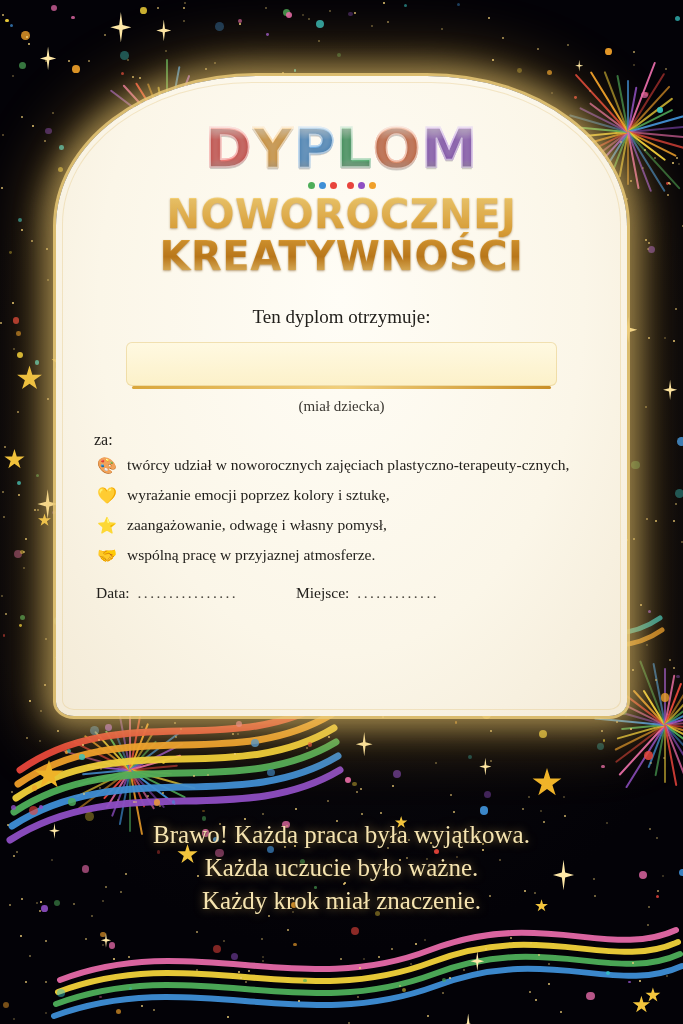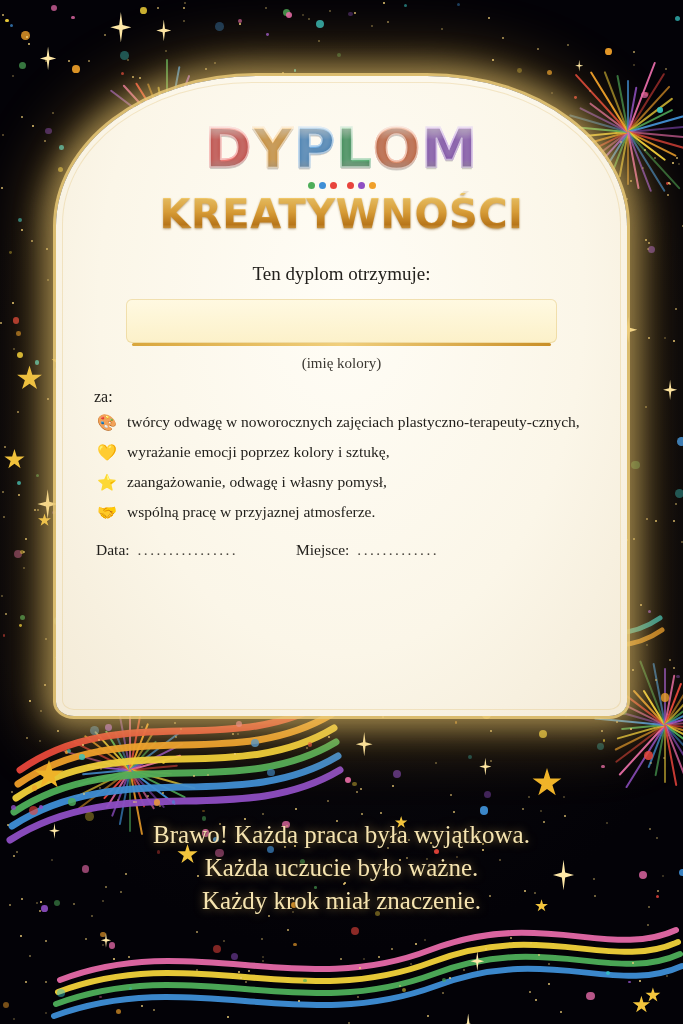--- a/index.html
+++ b/index.html
@@ -870,35 +870,36 @@
             <i style="background:#e8443c"></i>
         </span>
         <span class="deco-dots">
           <i style="background:#e8443c"></i>
             <i style="background:#8f4fc4"></i>
             <i style="background:#f0a02a"></i>
         </span>
       </div>
 
       <div class="title-main">
+        <div>NOWOROCZNEJ</div>
         <div>KREATYWNOŚCI</div>
       </div>
 
       <div class="awarded-to">Ten dyplom otrzymuje:</div>
 
       <div class="name-line"></div>
 
-      <div class="name-hint">(imię kolory)</div>
+      <div class="name-hint">(miał dziecka)</div>
 
       <div class="za-label">za:</div>
 
       <ul class="criteria">
         <li>
           <span class="bullet-icon">🎨</span>
-          <span>twórcy odwagę w noworocznych zajęciach plastyczno-terapeuty-cznych,</span>
+          <span>twórcy udział w noworocznych zajęciach plastyczno-terapeuty-cznych,</span>
         </li>
         <li>
           <span class="bullet-icon">💛</span>
           <span>wyrażanie emocji poprzez kolory i sztukę,</span>
         </li>
         <li>
           <span class="bullet-icon">⭐</span>
           <span>zaangażowanie, odwagę i własny pomysł,</span>
         </li>
         <li>

